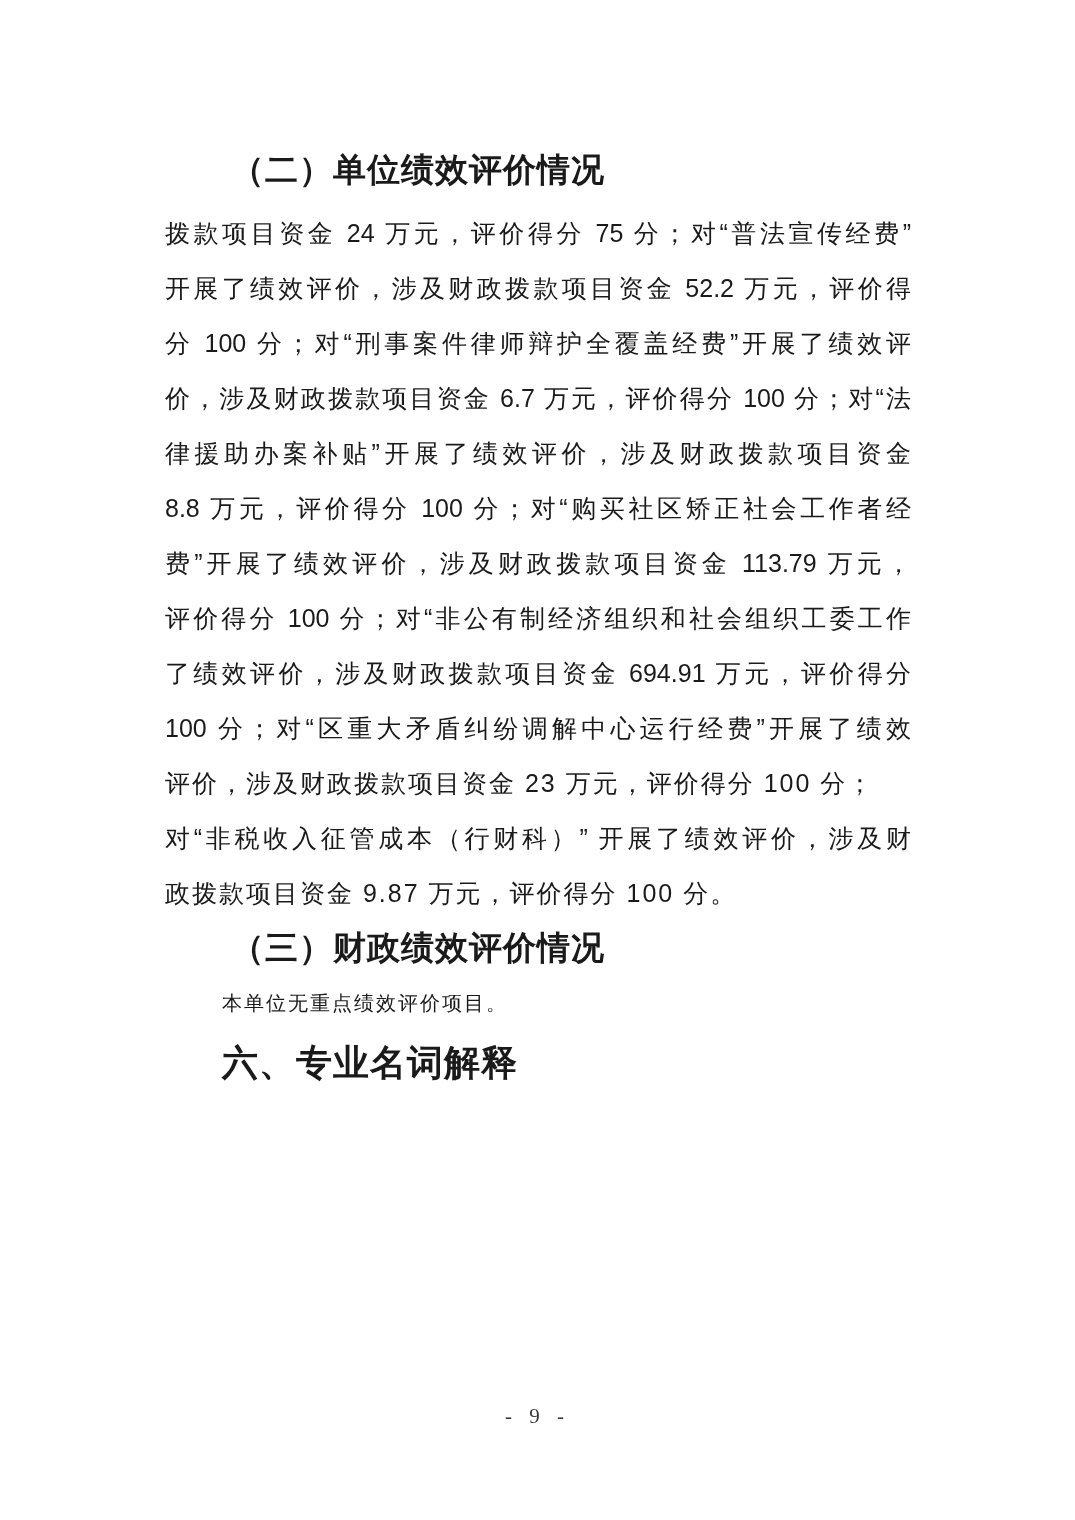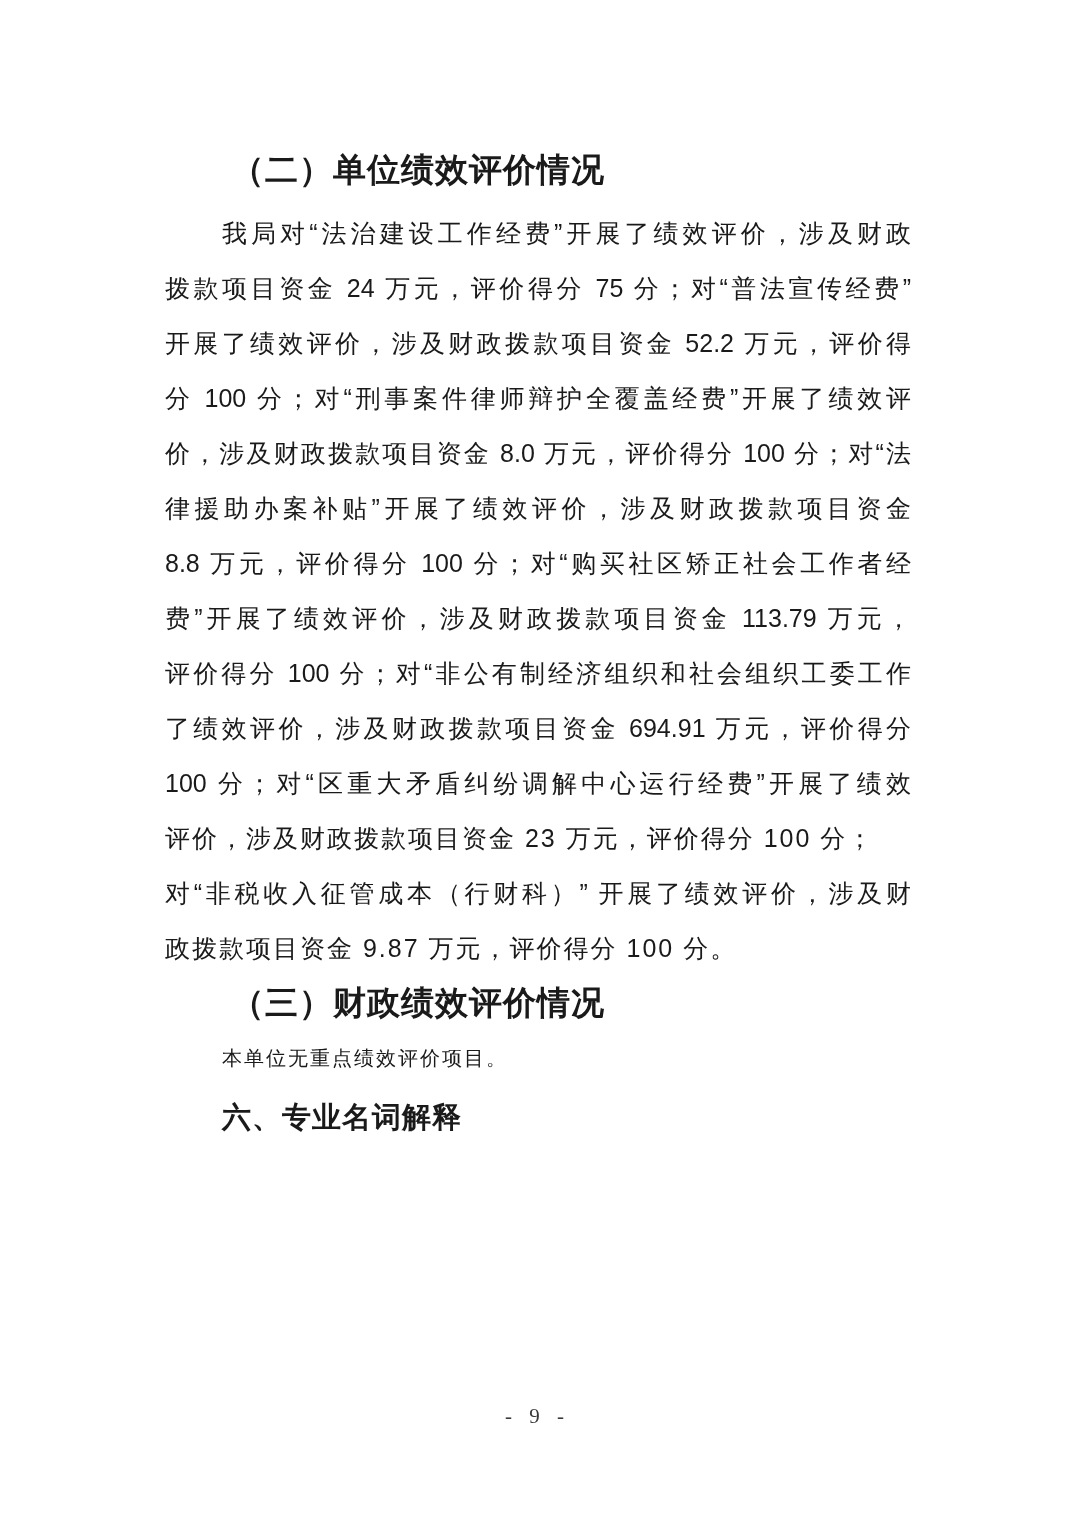--- a/index.html
+++ b/index.html
@@ -57,21 +57,21 @@
     line-height: 55px;
     height: 55px;
     letter-spacing: 2px;
     padding-left: 57px;
     white-space: nowrap;
   }
   
   .chapter-heading {
     font-family: "Liberation Sans", sans-serif;
     font-weight: bold;
-    font-size: 29px;
+    font-size: 36px;
     line-height: 55px;
     height: 55px;
     padding-left: 57px;
     margin-top: 4px;
     letter-spacing: 1px;
     white-space: nowrap;
   }
   .footer {
     position: absolute;
     left: 0;
@@ -86,25 +86,24 @@
 </style>
 </head>
 <body>
 
 <div class="page">
   <div class="content">
 
     <div class="sub-heading first">（二）单位绩效评价情况</div>
 
     <div>
-      <div class="line just indent">我局对“法治建设工作经费”开展了绩效评价，涉及财政</div>
       <div class="line just">拨款项目资金 24 万元，评价得分 75 分；对“普法宣传经费”</div>
       <div class="line just">开展了绩效评价，涉及财政拨款项目资金 52.2 万元，评价得</div>
       <div class="line just">分 100 分；对“刑事案件律师辩护全覆盖经费”开展了绩效评</div>
-      <div class="line just">价，涉及财政拨款项目资金 8.0 万元，评价得分 100 分；对“法</div>
+      <div class="line just">价，涉及财政拨款项目资金 6.7 万元，评价得分 100 分；对“法</div>
       <div class="line just">律援助办案补贴”开展了绩效评价，涉及财政拨款项目资金</div>
       <div class="line just">8.8 万元，评价得分 100 分；对“购买社区矫正社会工作者经</div>
       <div class="line just">费”开展了绩效评价，涉及财政拨款项目资金 113.79 万元，</div>
       <div class="line just">评价得分 100 分；对“非公有制经济组织和社会组织工委工作</div>
       <div class="line just">了绩效评价，涉及财政拨款项目资金 694.91 万元，评价得分</div>
       <div class="line just">100 分；对“区重大矛盾纠纷调解中心运行经费”开展了绩效</div>
       <div class="line plain">评价，涉及财政拨款项目资金 23 万元，评价得分 100 分；</div>
       <div class="line just">对“非税收入征管成本（行财科）” 开展了绩效评价，涉及财</div>
       <div class="line plain">政拨款项目资金 9.87 万元，评价得分 100 分。</div>
     </div>

